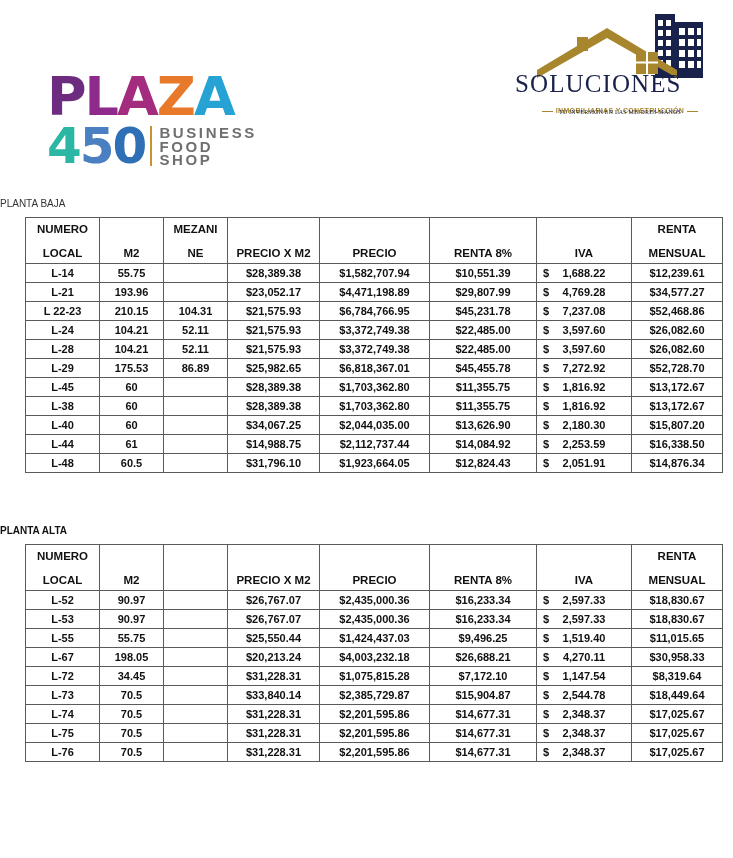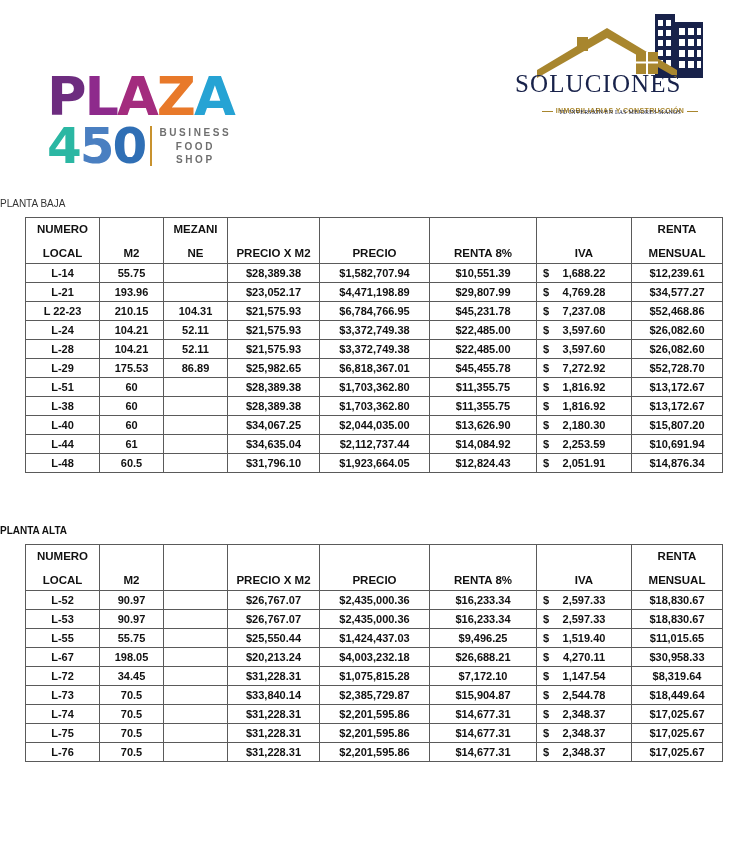--- a/index.html
+++ b/index.html
@@ -34,40 +34,39 @@
     letter-spacing: -2px;
     line-height: 46px;
     font-family: "DejaVu Sans", sans-serif;
     white-space: nowrap;
   }
   .plaza-word span { display: inline-block; }
   .plaza-row2 {
     display: flex;
     align-items: flex-start;
     margin-top: 3px;
-    text-align: center;
   }
   .plaza-450 {
     font-size: 50px;
     font-weight: bold;
     letter-spacing: -2px;
     line-height: 46px;
     font-family: "DejaVu Sans", sans-serif;
     white-space: nowrap;
   }
   .plaza-450 span { display: inline-block; }
   .plaza-divider {
     width: 2px;
     height: 40px;
     background: #c8922e;
     margin: 3px 7px 0 5px;
     flex: none;
   }
   .plaza-sub {
-    font-size: 10px;
+    font-size: 15px;
     font-weight: bold;
     letter-spacing: 2.6px;
     line-height: 13.5px;
     color: #6f6f6f;
     padding-top: 3px;
     font-family: "Liberation Sans", sans-serif;
   }
 
   
   .sol-logo {
@@ -345,21 +344,21 @@
           <td>L-29</td>
           <td>175.53</td>
           <td>86.89</td>
           <td>$25,982.65</td>
           <td>$6,818,367.01</td>
           <td>$45,455.78</td>
           <td class="iva-cell"><span class="sym">$</span>7,272.92</td>
           <td>$52,728.70</td>
         </tr>
         <tr>
-          <td>L-51</td>
+          <td>L-45</td>
           <td>60</td>
           <td></td>
           <td>$28,389.38</td>
           <td>$1,703,362.80</td>
           <td>$11,355.75</td>
           <td class="iva-cell"><span class="sym">$</span>1,816.92</td>
           <td>$13,172.67</td>
         </tr>
         <tr>
           <td>L-38</td>
@@ -378,25 +377,25 @@
           <td>$34,067.25</td>
           <td>$2,044,035.00</td>
           <td>$13,626.90</td>
           <td class="iva-cell"><span class="sym">$</span>2,180.30</td>
           <td>$15,807.20</td>
         </tr>
         <tr>
           <td>L-44</td>
           <td>61</td>
           <td></td>
-          <td>$34,635.04</td>
+          <td>$14,988.75</td>
           <td>$2,112,737.44</td>
           <td>$14,084.92</td>
           <td class="iva-cell"><span class="sym">$</span>2,253.59</td>
-          <td>$10,691.94</td>
+          <td>$16,338.50</td>
         </tr>
         <tr>
           <td>L-48</td>
           <td>60.5</td>
           <td></td>
           <td>$31,796.10</td>
           <td>$1,923,664.05</td>
           <td>$12,824.43</td>
           <td class="iva-cell"><span class="sym">$</span>2,051.91</td>
           <td>$14,876.34</td>

